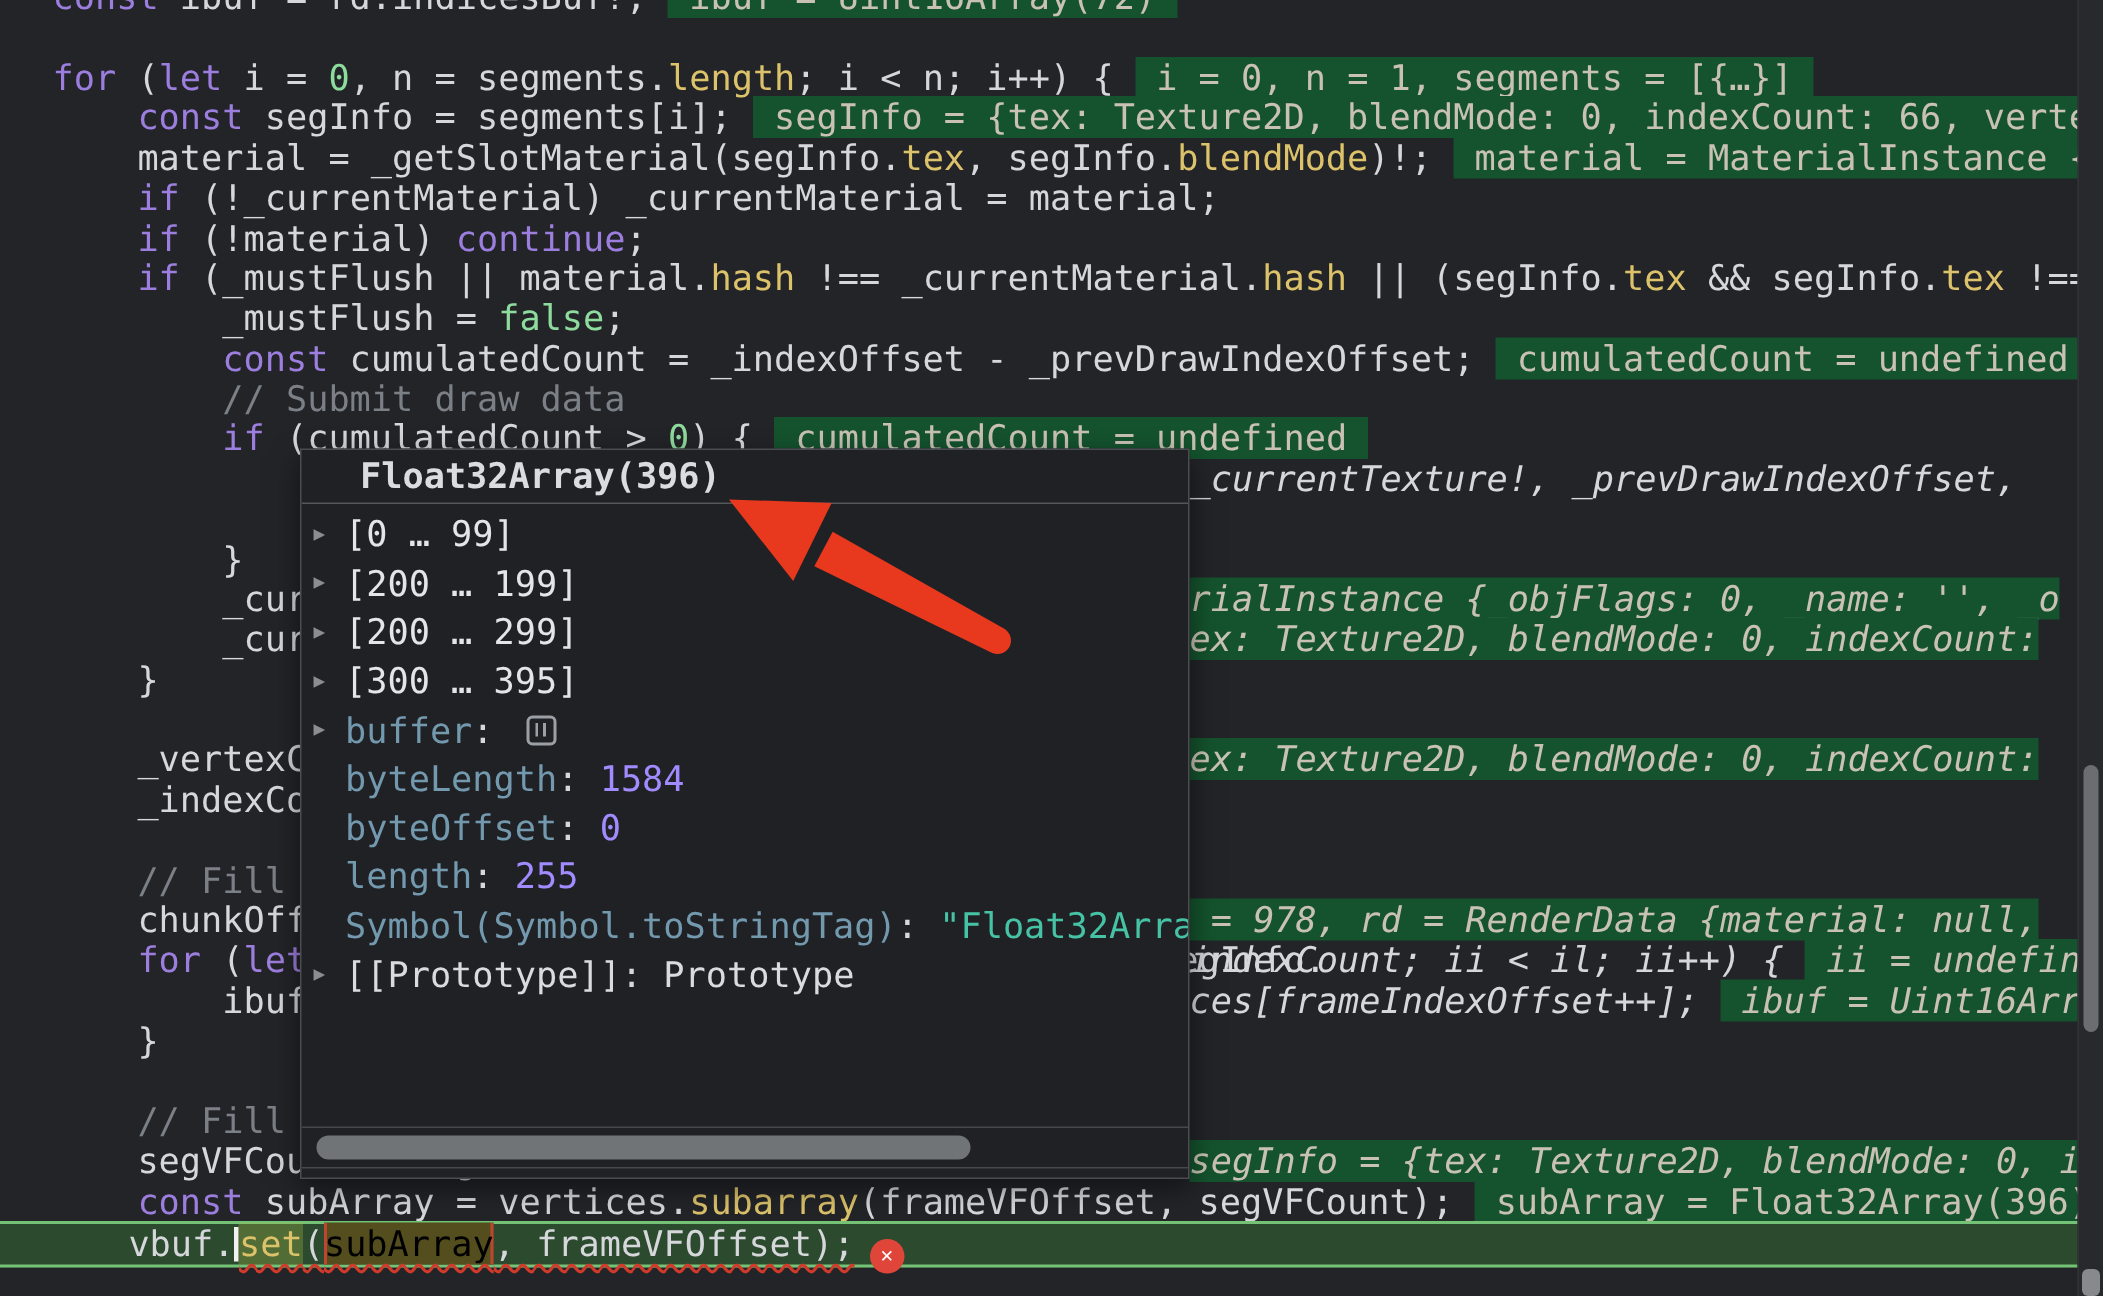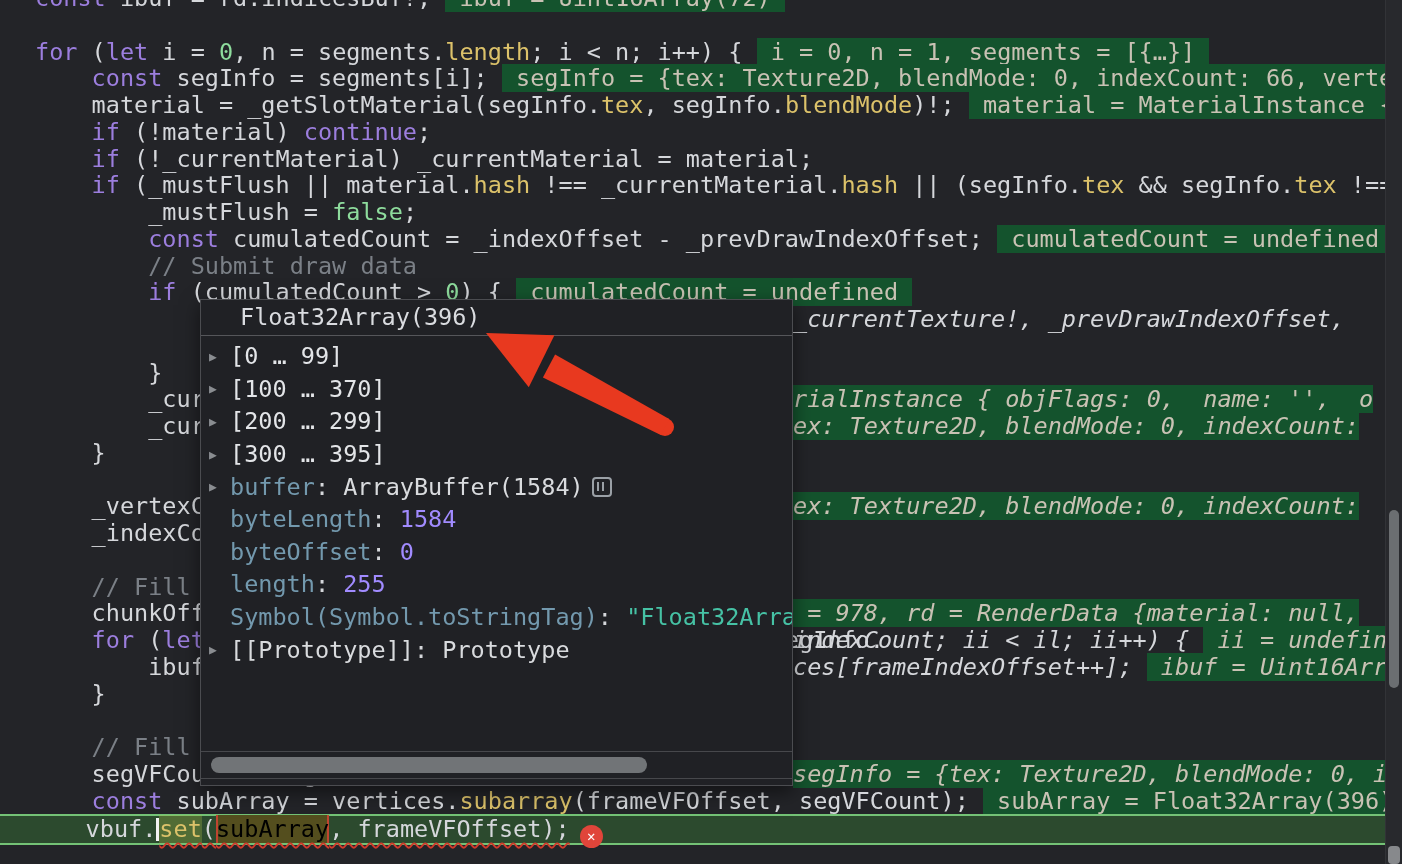--- a/index.html
+++ b/index.html
@@ -25,21 +25,21 @@
   .hl{background:rgba(170,190,70,.30);}
   .sel{background:#544e1e;box-shadow:inset 2px 0 0 #c04530,inset -2px 0 0 #c04530;}
   .cursor{display:inline-block;width:3px;height:23px;background:#f2f2f2;vertical-align:-4px;}
   .erricon{display:inline-flex;align-items:center;justify-content:center;width:23px;height:23px;
            border-radius:50%;background:#e0453a;color:#fff;font-size:14px;font-weight:bold;
            margin-left:10px;vertical-align:-4px;text-decoration:none;}
   
   #popup{position:absolute;left:200px;top:299px;width:593px;height:487px;background:#202125;
          border:1px solid #4b4c50;box-sizing:border-box;box-shadow:0 6px 18px rgba(0,0,0,.5);
          font-size:23.5px;overflow:hidden;}
-  #popup .ptitle{color:#dadce0;font-weight:normal;padding:4px 0 2px 39px;height:27px;line-height:27px;}
+  #popup .ptitle{color:#dadce0;font-weight:bold;padding:4px 0 2px 39px;height:27px;line-height:27px;}
   #popup .psep{border-bottom:1px solid #55565a;margin-top:2px;}
   #prow-list{padding-top:4px;}
   .prow{height:32.6px;display:flex;align-items:center;padding-left:8px;white-space:pre;}
   .tri{width:21px;color:#8a8d91;font-size:13px;flex:0 0 21px;}
   .tri.off{visibility:hidden;}
   .idx{color:#e3e5e8;} .pl2{color:#d5d7db;} .pname{color:#7399ae;} .pnum{color:#a18bff;}
   .pstr{color:#46c2a5;} .pval{color:#d9dbde;}
   .micon{display:inline-block;width:16px;height:16px;border:2px solid #9aa0a6;border-radius:4px;
          margin-left:8px;background:repeating-linear-gradient(90deg,#9aa0a6 0 2px,transparent 2px 5px)
          center / 9px 9px no-repeat;}
@@ -58,22 +58,22 @@
 
 <div id="screen">
 
   <div id="code">
     <div>
         <div class="line"><span class="kw">const </span><span class="pl">ibuf = rd.indicesBuf!;</span><span class="gap"> </span><span class="ann"> ibuf = Uint16Array(72) </span></div>
         <div class="line"></div>
         <div class="line"><span class="kw">for </span><span class="pl">(</span><span class="kw">let </span><span class="pl">i = </span><span class="num">0</span><span class="pl">, n = segments.</span><span class="prop">length</span><span class="pl">; i &lt; n; i++) {</span><span class="gap"> </span><span class="ann"> i = 0, n = 1, segments = [{…}] </span></div>
         <div class="line"><span class="pl">    </span><span class="kw">const </span><span class="pl">segInfo = segments[i];</span><span class="gap"> </span><span class="ann"> segInfo = {tex: Texture2D, blendMode: 0, indexCount: 66, vertexCount:</span></div>
         <div class="line"><span class="pl">    material = _getSlotMaterial(segInfo.</span><span class="prop">tex</span><span class="pl">, segInfo.</span><span class="prop">blendMode</span><span class="pl">)!;</span><span class="gap"> </span><span class="ann"> material = MaterialInstance {_objFlags:</span></div>
+        <div class="line"><span class="pl">    </span><span class="kw">if </span><span class="pl">(!_currentMaterial) _currentMaterial = material;</span></div>
         <div class="line"><span class="pl">    </span><span class="kw">if </span><span class="pl">(!material) </span><span class="kw">continue</span><span class="pl">;</span></div>
-        <div class="line"><span class="pl">    </span><span class="kw">if </span><span class="pl">(!_currentMaterial) _currentMaterial = material;</span></div>
         <div class="line"><span class="pl">    </span><span class="kw">if </span><span class="pl">(_mustFlush || material.</span><span class="prop">hash</span><span class="pl"> !== _currentMaterial.</span><span class="prop">hash</span><span class="pl"> || (segInfo.</span><span class="prop">tex</span><span class="pl"> &amp;&amp; segInfo.</span><span class="prop">tex</span><span class="pl"> !==</span></div>
         <div class="line"><span class="pl">        _mustFlush = </span><span class="num">false</span><span class="pl">;</span></div>
         <div class="line"><span class="pl">        </span><span class="kw">const </span><span class="pl">cumulatedCount = _indexOffset - _prevDrawIndexOffset;</span><span class="gap"> </span><span class="ann"> cumulatedCount = undefined </span></div>
         <div class="line"><span class="cm">        // Submit draw data</span></div>
         <div class="line"><span class="pl">        </span><span class="kw">if </span><span class="pl">(cumulatedCount &gt; </span><span class="num">0</span><span class="pl">) {</span><span class="gap"> </span><span class="ann"> cumulatedCount = undefined </span></div>
         <div class="line"><span class="rf"><span class="pl">_currentTexture!, _prevDrawIndexOffset,</span></span></div>
         <div class="line"></div>
         <div class="line"><span class="pl">        }</span></div>
         <div class="line"><span class="pl">        _currentMaterial = material;</span><span class="rf"><span class="ann">rialInstance {_objFlags: 0, _name: '', _o</span></span></div>
         <div class="line"><span class="pl">        _currentTexture = segInfo.</span><span class="prop">tex</span><span class="pl">;</span><span class="rf"><span class="ann">ex: Texture2D, blendMode: 0, indexCount:</span></span></div>
@@ -93,24 +93,24 @@
         <div class="line"><span class="pl">    </span><span class="kw">const </span><span class="pl">subArray = vertices.</span><span class="prop">subarray</span><span class="pl">(frameVFOffset, segVFCount);</span><span class="gap"> </span><span class="ann"> subArray = Float32Array(396)</span></div>
         <div class="line exec"><span class="pl">    vbuf.</span><span class="cursor"></span><span class="prop hl wavy">set</span><span class="pl wavy">(</span><span class="sel wavy">subArray</span><span class="pl wavy">, frameVFOffset);</span><span class="erricon">✕</span></div>
       </div>
   </div>
 
   <div id="popup">
     <div class="ptitle">Float32Array(396)</div>
     <div class="psep"></div>
     <div id="prow-list">
         <div class="prow"><span class="tri">▶</span><span class="idx">[0 … 99]</span></div>
-        <div class="prow"><span class="tri">▶</span><span class="idx">[100 … 370]</span></div>
+        <div class="prow"><span class="tri">▶</span><span class="idx">[200 … 199]</span></div>
         <div class="prow"><span class="tri">▶</span><span class="idx">[200 … 299]</span></div>
         <div class="prow"><span class="tri">▶</span><span class="idx">[300 … 395]</span></div>
-        <div class="prow"><span class="tri">▶</span><span class="pname">buffer</span><span class="pl2">: </span><span class="pval">ArrayBuffer(1584)</span><span class="micon"></span></div>
+        <div class="prow"><span class="tri">▶</span><span class="pname">buffer</span><span class="pl2">: </span><span class="micon"></span></div>
         <div class="prow"><span class="tri off">▶</span><span class="pname">byteLength</span><span class="pl2">: </span><span class="pnum">1584</span></div>
         <div class="prow"><span class="tri off">▶</span><span class="pname">byteOffset</span><span class="pl2">: </span><span class="pnum">0</span></div>
         <div class="prow"><span class="tri off">▶</span><span class="pname">length</span><span class="pl2">: </span><span class="pnum">255</span></div>
         <div class="prow"><span class="tri off">▶</span><span class="pname">Symbol(Symbol.toStringTag)</span><span class="pl2">: </span><span class="pstr">"Float32Array"</span></div>
         <div class="prow"><span class="tri">▶</span><span class="pval">[[Prototype]]</span><span class="pl2">: </span><span class="pval">Prototype</span></div>
       </div>
     <div id="popup-hscroll">
       <div id="popup-hthumb"></div>
     </div>
   </div>

